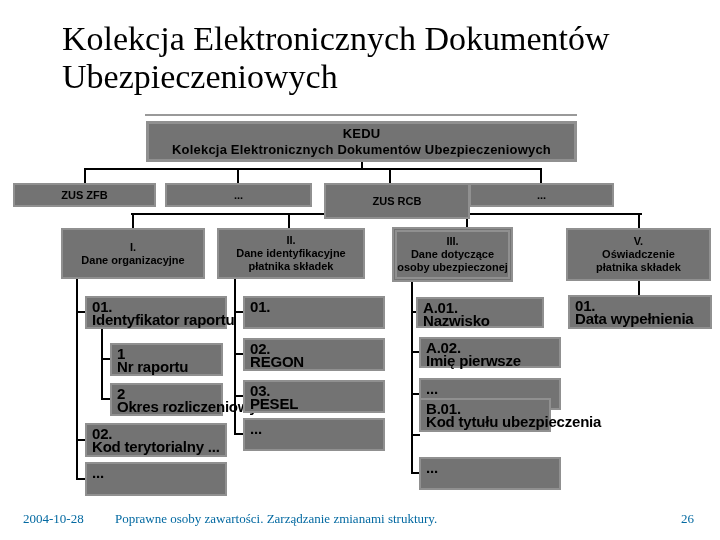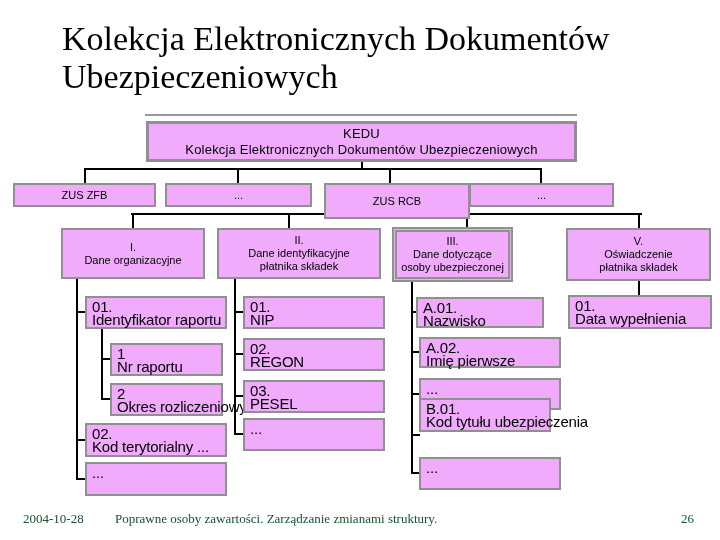--- a/index.html
+++ b/index.html
@@ -10,31 +10,31 @@
     font-family:"Liberation Sans",sans-serif; color:var(--text,#000);
   }
   .title {
     position:absolute; left:62px; top:20px;
     font-family:"Liberation Serif",serif; font-size:34px; line-height:38px;
     font-weight:400; color:var(--text,#000); white-space:nowrap;
   }
   .underline { position:absolute; left:145px; top:114px; width:432px; height:2px;
     background:var(--underline,#999); }
   .node {
-    position:absolute; background:#f0abfc; border:2px solid var(--box-border,#909090);
-    z-index:2; font-weight:400; font-size:11px; line-height:13px; color:var(--text,#000);
+    position:absolute; background:#737373; border:2px solid var(--box-border,#909090);
+    z-index:2; font-weight:700; font-size:11px; line-height:13px; color:var(--text,#000);
   }
   .centered { display:flex; flex-direction:column; justify-content:center;
     align-items:center; text-align:center; }
   .root-node { border-width:3px; font-size:13px; line-height:16px; letter-spacing:.2px; }
   .leftal { padding:2px 2px 0 5px; font-size:15px; letter-spacing:-.2px; white-space:nowrap; }
   .emph { border:5px double var(--box-border,#909090); }
   .ln { position:absolute; background:var(--connector,#000); z-index:1; }
   .footer { position:absolute; top:511px; font-family:"Liberation Serif",serif;
-    font-size:13px; color:#14532d; white-space:nowrap; }
+    font-size:13px; color:#0369a1; white-space:nowrap; }
 </style>
 </head>
 <body>
 
 <div class="slide">
 
   <div class="title">
     <div>Kolekcja Elektronicznych Dokumentów</div>
     <div>Ubezpieczeniowych</div>
   </div>
@@ -92,21 +92,21 @@
     <div>ZUS RCB</div>
   </div>
   <div class="node centered" style="left:469px;top:183px;width:145px;height:24px">
     <div>...</div>
   </div>
 
   <div class="node centered" style="left:61px;top:228px;width:144px;height:51px">
     <div>I.</div>
     <div>Dane organizacyjne</div>
   </div>
-  <div class="node centered" style="left:217px;top:228px;width:164px;height:51px">
+  <div class="node centered" style="left:217px;top:228px;width:148px;height:51px">
     <div>II.</div>
     <div>Dane identyfikacyjne</div>
     <div>płatnika składek</div>
   </div>
   <div class="node centered emph" style="left:392px;top:227px;width:121px;height:55px">
     <div>III.</div>
     <div>Dane dotyczące</div>
     <div>osoby ubezpieczonej</div>
   </div>
   <div class="node centered" style="left:566px;top:228px;width:145px;height:53px">
@@ -131,21 +131,20 @@
     <div>02.</div>
     <div>Kod terytorialny ...</div>
   </div>
   <div class="node leftal" style="left:85px;top:462px;width:142px;height:34px">
     <div>...</div>
     <div></div>
   </div>
 
   <div class="node leftal" style="left:243px;top:296px;width:142px;height:33px">
     <div>01.</div>
-    <div>NIP</div>
   </div>
   <div class="node leftal" style="left:243px;top:338px;width:142px;height:33px">
     <div>02.</div>
     <div>REGON</div>
   </div>
   <div class="node leftal" style="left:243px;top:380px;width:142px;height:33px">
     <div>03.</div>
     <div>PESEL</div>
   </div>
   <div class="node leftal" style="left:243px;top:418px;width:142px;height:33px">

